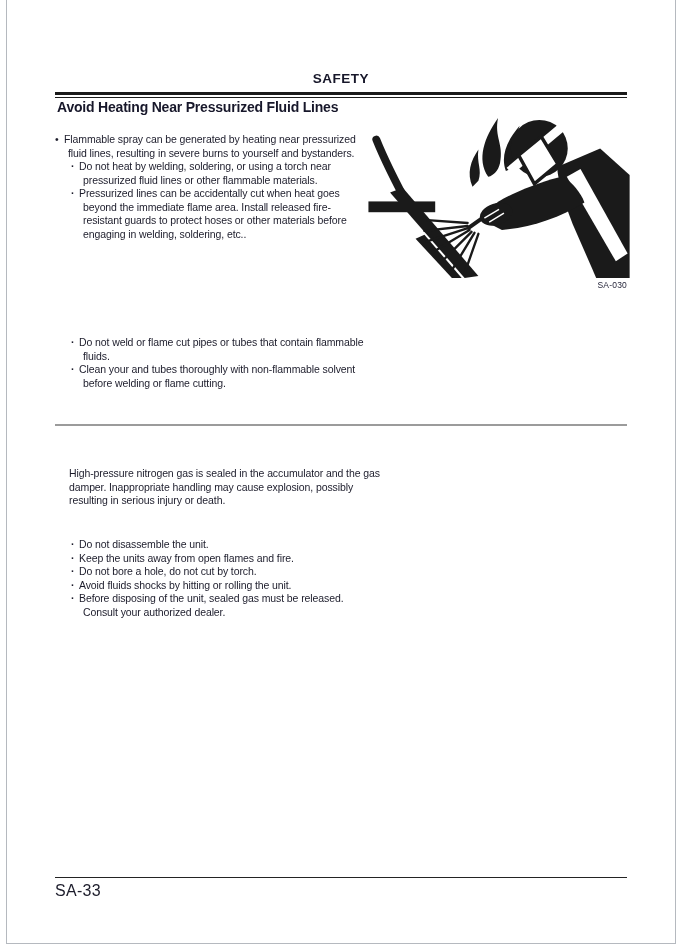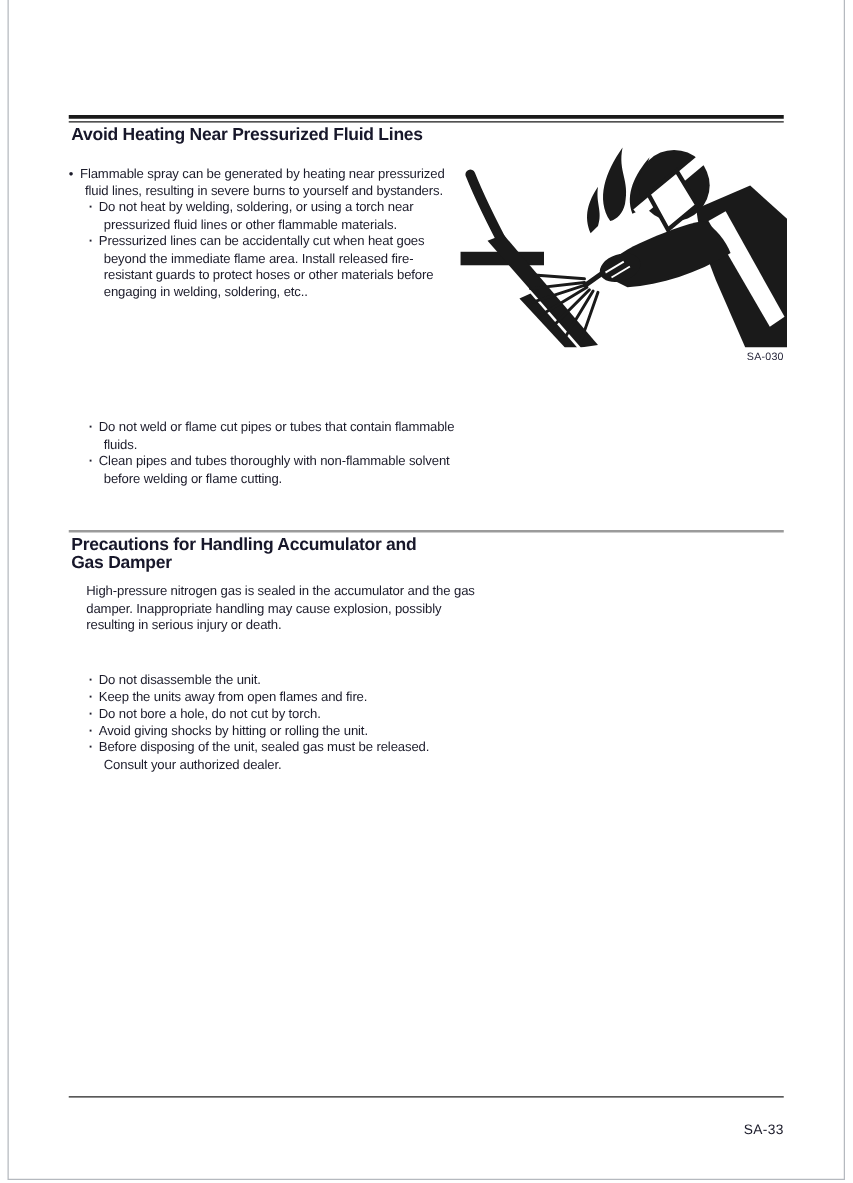--- a/index.html
+++ b/index.html
@@ -42,31 +42,32 @@
   .p1{top:467px;width:312px;margin-left:12px;}
   .p2{top:525px;width:320px;}
   .gray-rule{position:absolute;top:424px;left:0;width:572px;height:2px;background:#9b9b9b;}
   .figure{position:absolute;left:313px;top:116px;width:264px;height:162px;}
   .fig-caption{
     position:absolute;top:280px;left:0;width:572px;text-align:right;
     font-size:8.5px;letter-spacing:.2px;color:#26263a;
   }
   .footer-rule{position:absolute;top:877px;left:0;width:572px;border-top:1.5px solid #232323;}
   .footer-page{
-    position:absolute;top:882px;left:0;width:100%;text-align:right;
-    font-size:11px;color:#1c1c2b;letter-spacing:.3px;margin-top:16px;
+    position:absolute;top:882px;left:0;width:100%;text-align:left;
+    font-size:16px;color:#1c1c2b;letter-spacing:.3px;
   }
 </style>
 </head>
 <body>
 
 <div class="page-frame"></div>
 
 <div class="content">
 
+  <div class="doc-title">SAFETY</div>
   <div class="double-rule"></div>
 
   <div class="h-sec h1">Avoid Heating Near Pressurized Fluid Lines</div>
 
   <div class="list list1 body-text">
     <div class="row">
       <span class="m">•</span>
       <span class="t">Flammable spray can be generated by heating near pressurized fluid lines, resulting in severe burns to yourself and bystanders.</span>
     </div>
     <div class="row sub">
@@ -126,43 +127,42 @@
   </div>
   <div class="fig-caption">SA-030</div>
 
   <div class="list list2 body-text">
     <div class="row sub">
       <span class="m">·</span>
       <span class="t">Do not weld or flame cut pipes or tubes that contain flammable fluids.</span>
     </div>
     <div class="row sub">
       <span class="m">·</span>
-      <span class="t">Clean pipes and tubes thoroughly with non-flammable solvent before welding or flame cutting.</span>
+      <span class="t">Clean your and tubes thoroughly with non-flammable solvent before welding or flame cutting.</span>
     </div>
   </div>
 
   <div class="gray-rule"></div>
-  <div class="h-sec h3">Precautions for Handling Accumulator and Gas Damper</div>
   <div class="para p1 body-text">High-pressure nitrogen gas is sealed in the accumulator and the gas damper. Inappropriate handling may cause explosion, possibly resulting in serious injury or death.</div>
   <div class="list list3 body-text">
     <div class="row sub">
       <span class="m">·</span>
       <span class="t">Do not disassemble the unit.</span>
     </div>
     <div class="row sub">
       <span class="m">·</span>
       <span class="t">Keep the units away from open flames and fire.</span>
     </div>
     <div class="row sub">
       <span class="m">·</span>
       <span class="t">Do not bore a hole, do not cut by torch.</span>
     </div>
     <div class="row sub">
       <span class="m">·</span>
-      <span class="t">Avoid giving shocks by hitting or rolling the unit.</span>
+      <span class="t">Avoid fluids shocks by hitting or rolling the unit.</span>
     </div>
     <div class="row sub">
       <span class="m">·</span>
       <span class="t">Before disposing of the unit, sealed gas must be released. Consult your authorized dealer.</span>
     </div>
   </div>
 
   <div class="footer-rule"></div>
   <div class="footer-page">SA-33</div>
 

